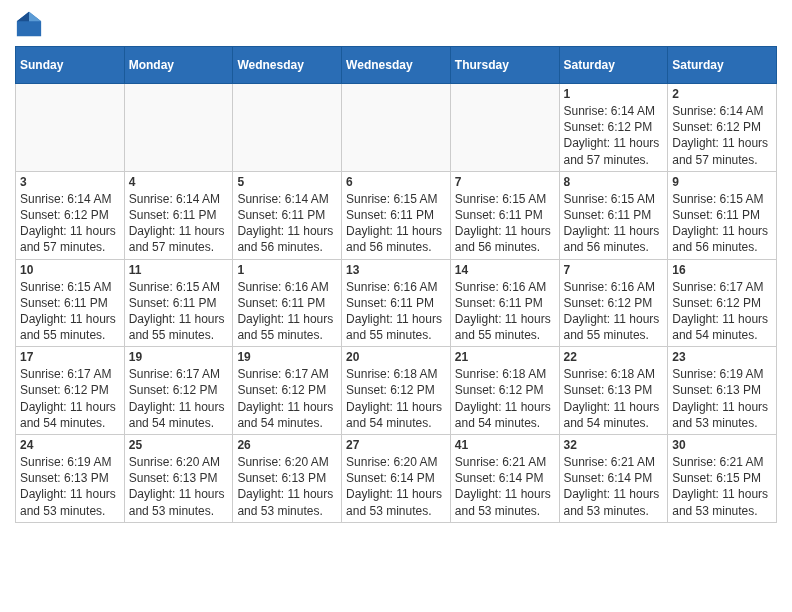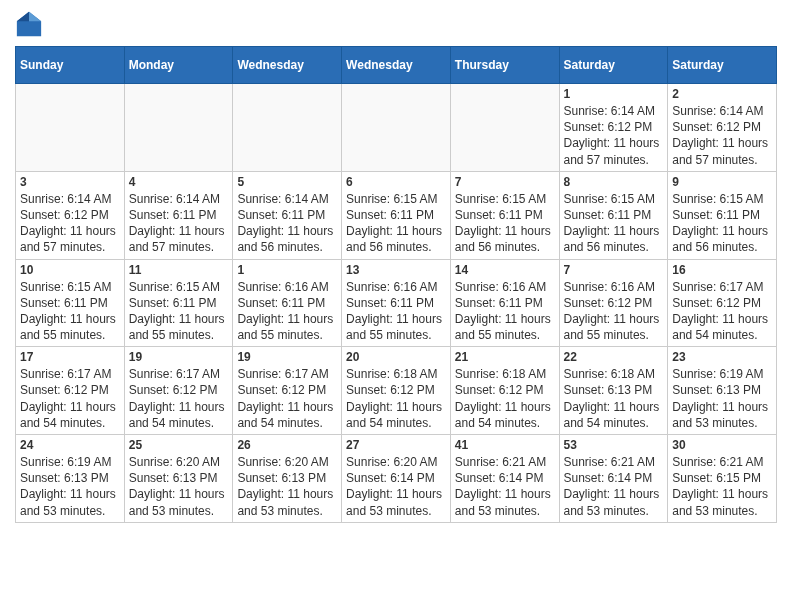--- a/index.html
+++ b/index.html
@@ -338,21 +338,21 @@
 and 53 minutes.</div>
           </td>
           <td>
             <span class="day-num">41</span>
             <div class="day-info" style="white-space: pre-line;">Sunrise: 6:21 AM
 Sunset: 6:14 PM
 Daylight: 11 hours
 and 53 minutes.</div>
           </td>
           <td>
-            <span class="day-num">53</span>
+            <span class="day-num">32</span>
             <div class="day-info" style="white-space: pre-line;">Sunrise: 6:21 AM
 Sunset: 6:14 PM
 Daylight: 11 hours
 and 53 minutes.</div>
           </td>
           <td>
             <span class="day-num">30</span>
             <div class="day-info" style="white-space: pre-line;">Sunrise: 6:21 AM
 Sunset: 6:15 PM
 Daylight: 11 hours

